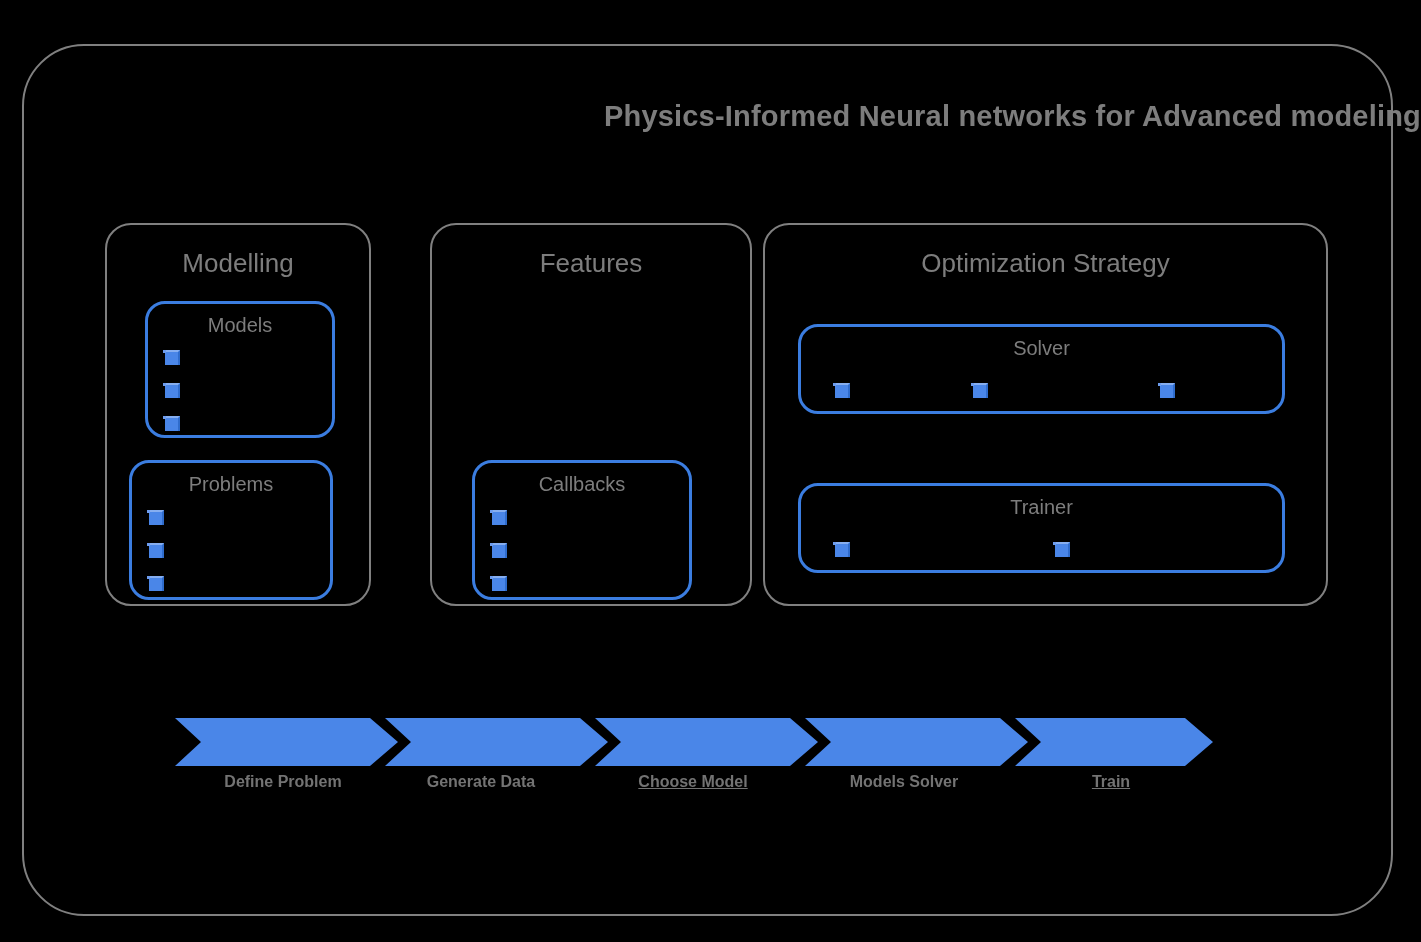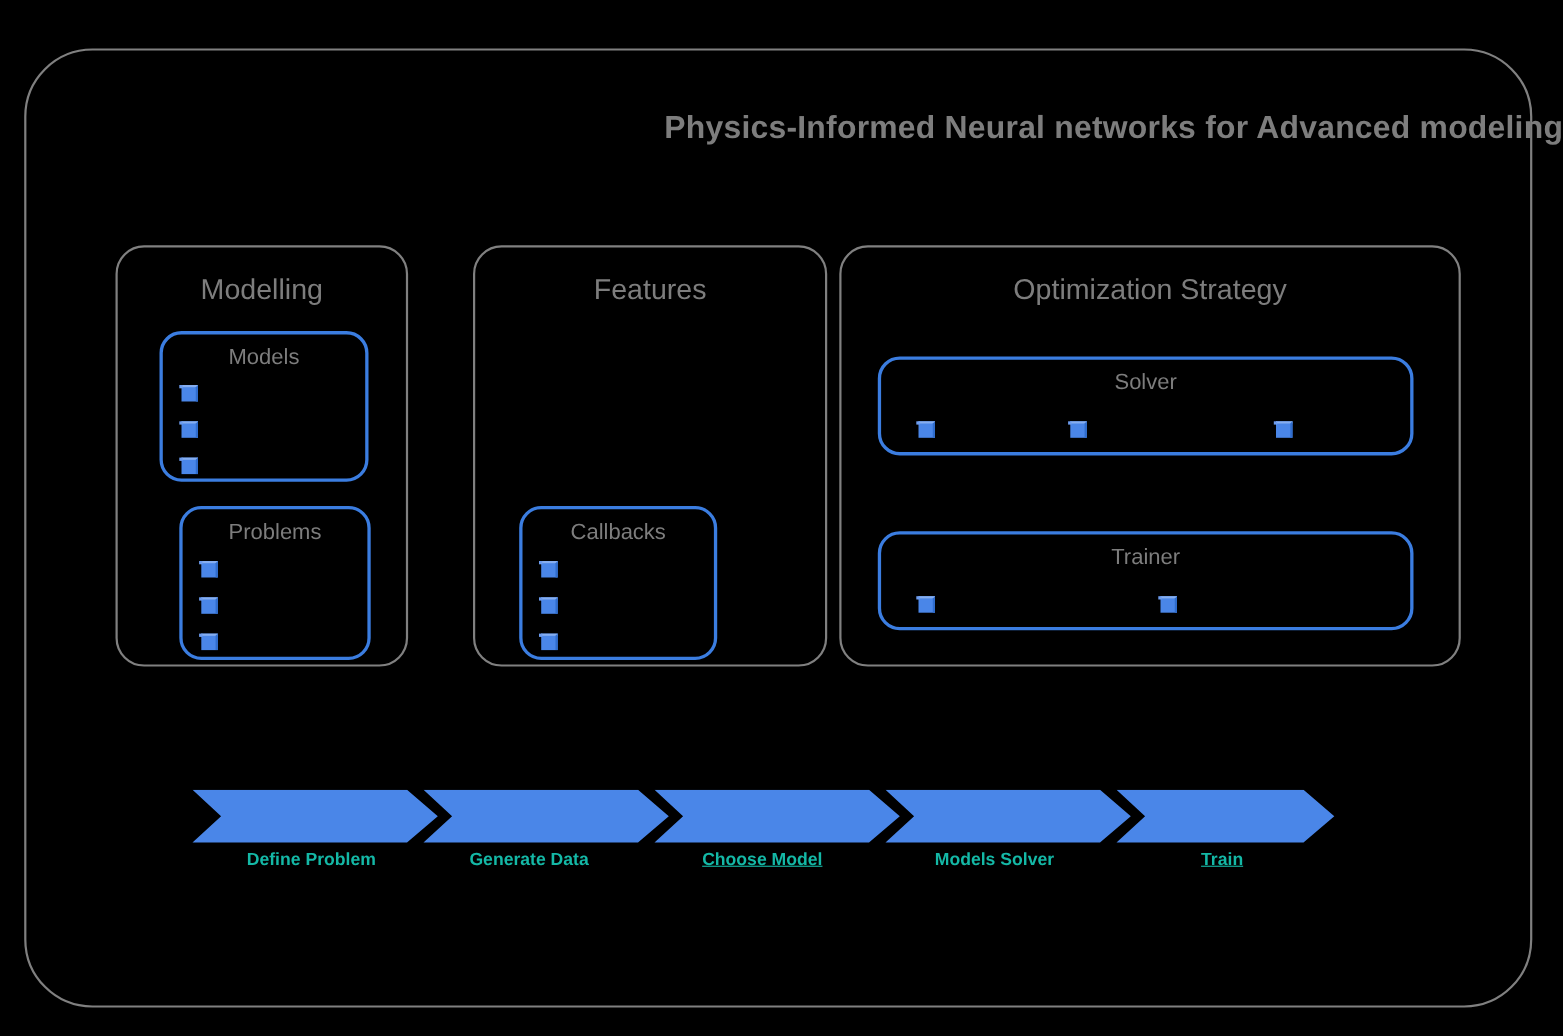--- a/index.html
+++ b/index.html
@@ -89,23 +89,23 @@
     width: 100%;
     text-align: center;
     color: #7d7d7d;
     font-size: 20px;
     font-weight: normal;
     white-space: nowrap;
     top: 10px;
   }
 
   #box-models    { left: 145px; top: 301px; width: 190px; height: 137px; }
-  #box-problems  { left: 163px; top: 460px; width: 174px; height: 140px; }
+  #box-problems  { left: 129px; top: 460px; width: 204px; height: 140px; }
   #box-geometry  { left: 472px; top: 301px; width: 188px; height: 137px; }
-  #box-callbacks { left: 472px; top: 460px; width: 180px; height: 140px; }
+  #box-callbacks { left: 472px; top: 460px; width: 220px; height: 140px; }
   #box-solver    { left: 798px; top: 324px; width: 487px; height: 90px; }
   #box-trainer   { left: 798px; top: 483px; width: 487px; height: 90px; }
 
   
   .cube {
     position: absolute;
     width: 15px;
     height: 15px;
     background: #4a86e8;
     border-top: 2px solid #86aef0;
@@ -125,21 +125,21 @@
   
   #flow {
     position: absolute;
     left: 0;
     top: 700px;
     width: 1421px;
     height: 110px;
   }
   .flow-label {
     position: absolute;
-    color: #14b8a6;
+    color: #737373;
     font-size: 16px;
     font-weight: bold;
     text-align: center;
     white-space: nowrap;
     top: 73px;
     transform: translateX(-50%);
   }
 </style>
 </head>
 <body>

